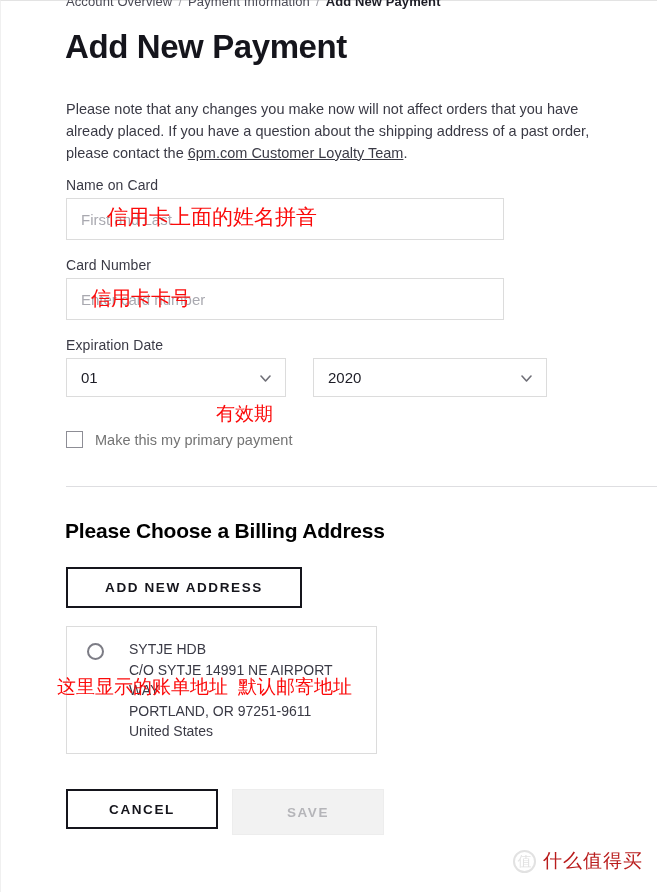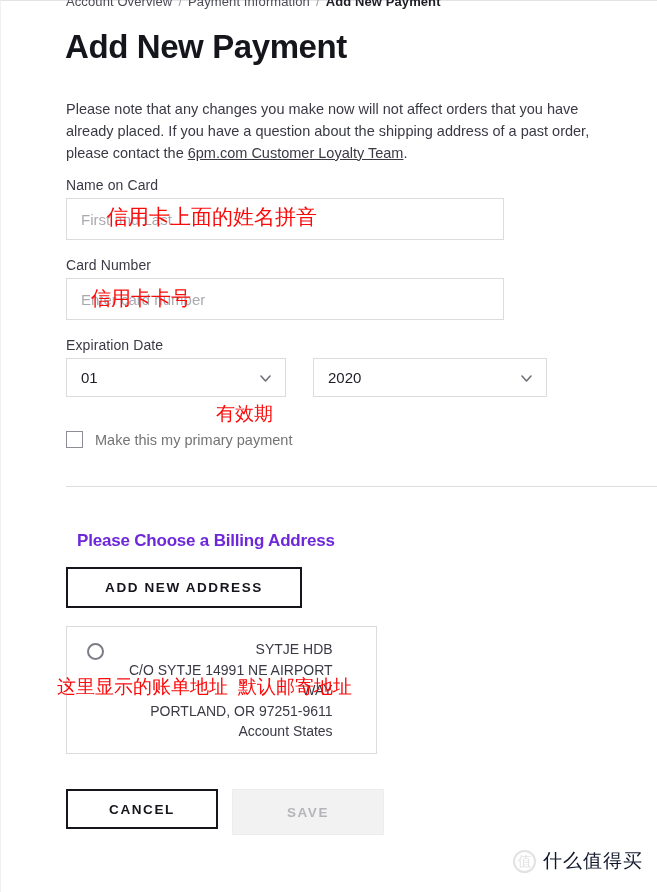--- a/index.html
+++ b/index.html
@@ -159,25 +159,25 @@
     width: 592px;
     height: 1px;
     background: #dedee1;
   }
 
   
   .section-title {
     position: absolute;
     left: 64px;
     top: 518px;
-    font-size: 17px;
+    font-size: 21px;
     font-weight: bold;
     letter-spacing: -0.2px;
-    color: #6d28d9;
-    margin: 12px;
+    color: #000000;
+    margin: 0;
   }
 
   .btn-outline-dark {
     position: absolute;
     left: 65px;
     top: 566px;
     width: 236px;
     height: 41px;
     box-sizing: border-box;
     border: 2px solid #15151c;
@@ -193,21 +193,20 @@
   
   .address-card {
     position: absolute;
     left: 65px;
     top: 625px;
     width: 311px;
     height: 128px;
     box-sizing: border-box;
     border: 1px solid #dcdcdc;
     background: #fff;
-    text-align: right;
   }
   .address-radio {
     position: absolute;
     left: 20px;
     top: 16px;
     width: 17px;
     height: 17px;
     box-sizing: border-box;
     border: 2px solid #7c7c85;
     border-radius: 50%;
@@ -293,21 +292,21 @@
     font-size: 14px;
     line-height: 19px;
     text-align: center;
     color: #e2e2e2;
   }
   .watermark-text {
     margin-left: 7px;
     font-family: "DejaVu Sans", sans-serif;
     font-size: 19px;
     letter-spacing: 1px;
-    color: #0f172a;
+    color: #b91c1c;
   }
 </style>
 </head>
 <body>
 
 <div class="page">
 
   <div class="breadcrumb">
     <span class="crumb-link">Account Overview</span><span class="crumb-sep">/</span><span class="crumb-link">Payment Information</span><span class="crumb-sep">/</span><span class="crumb-current">Add New Payment</span>
   </div>
@@ -355,21 +354,21 @@
 
   <button class="btn-outline-dark">ADD NEW ADDRESS</button>
 
   <div class="address-card">
     <span class="address-radio"></span>
     <div class="address-lines">
       <div>SYTJE HDB</div>
       <div>C/O SYTJE 14991 NE AIRPORT</div>
       <div>WAY</div>
       <div>PORTLAND, OR 97251-9611</div>
-      <div>Account States</div>
+      <div>United States</div>
     </div>
   </div>
 
   <button class="btn-cancel">CANCEL</button>
   <button class="btn-save">SAVE</button>
 
   <div class="annotation" id="anno-name">信用卡上面的姓名拼音</div>
   <div class="annotation" id="anno-card">信用卡卡号</div>
   <div class="annotation" id="anno-exp">有效期</div>
   <div class="annotation" id="anno-address">

